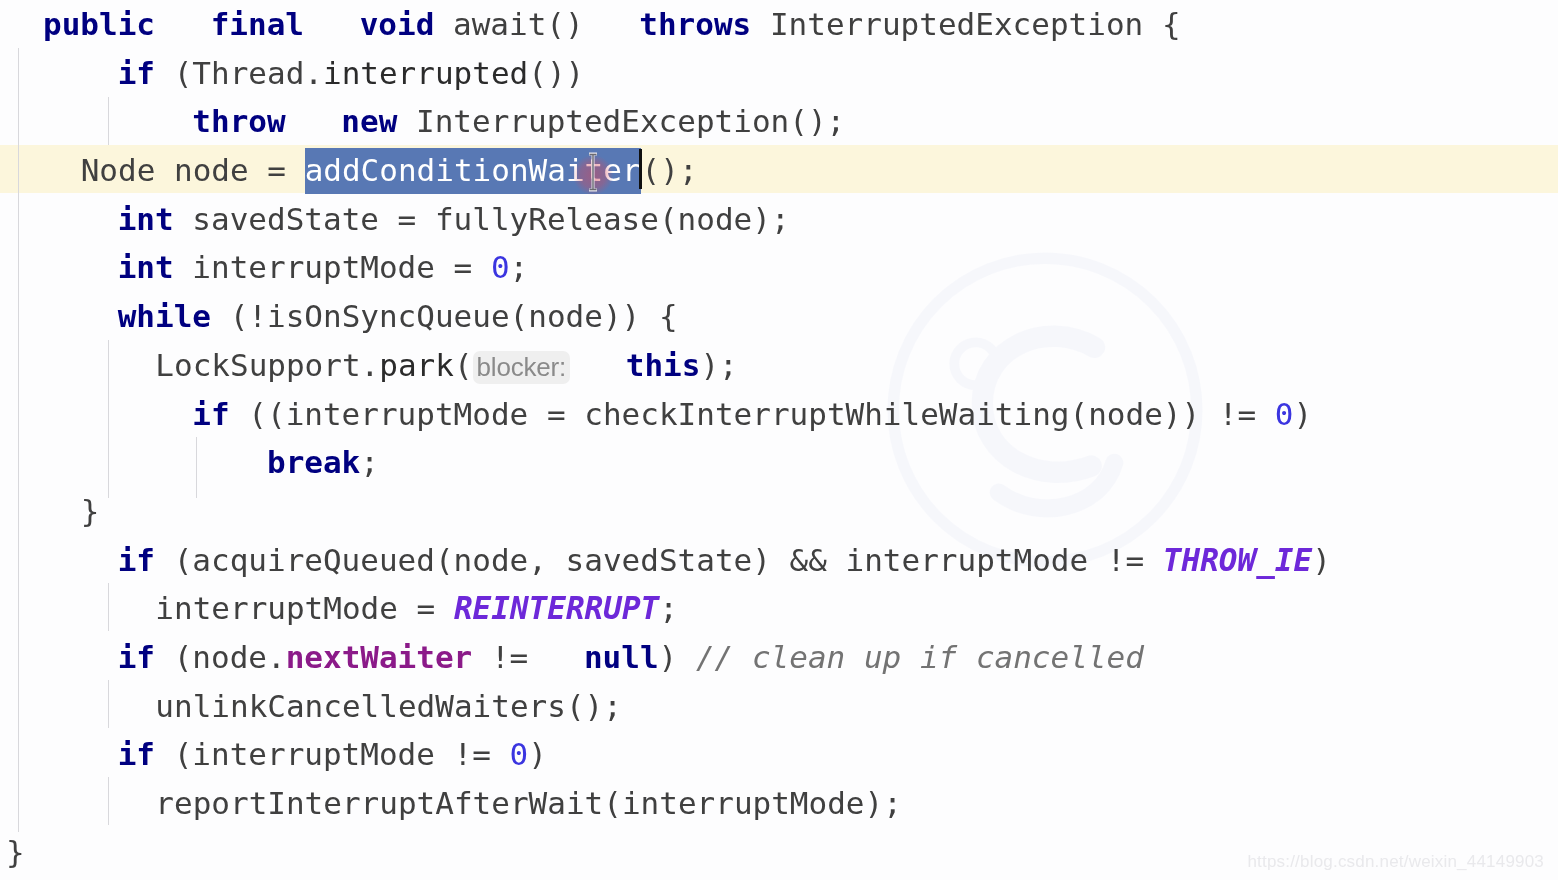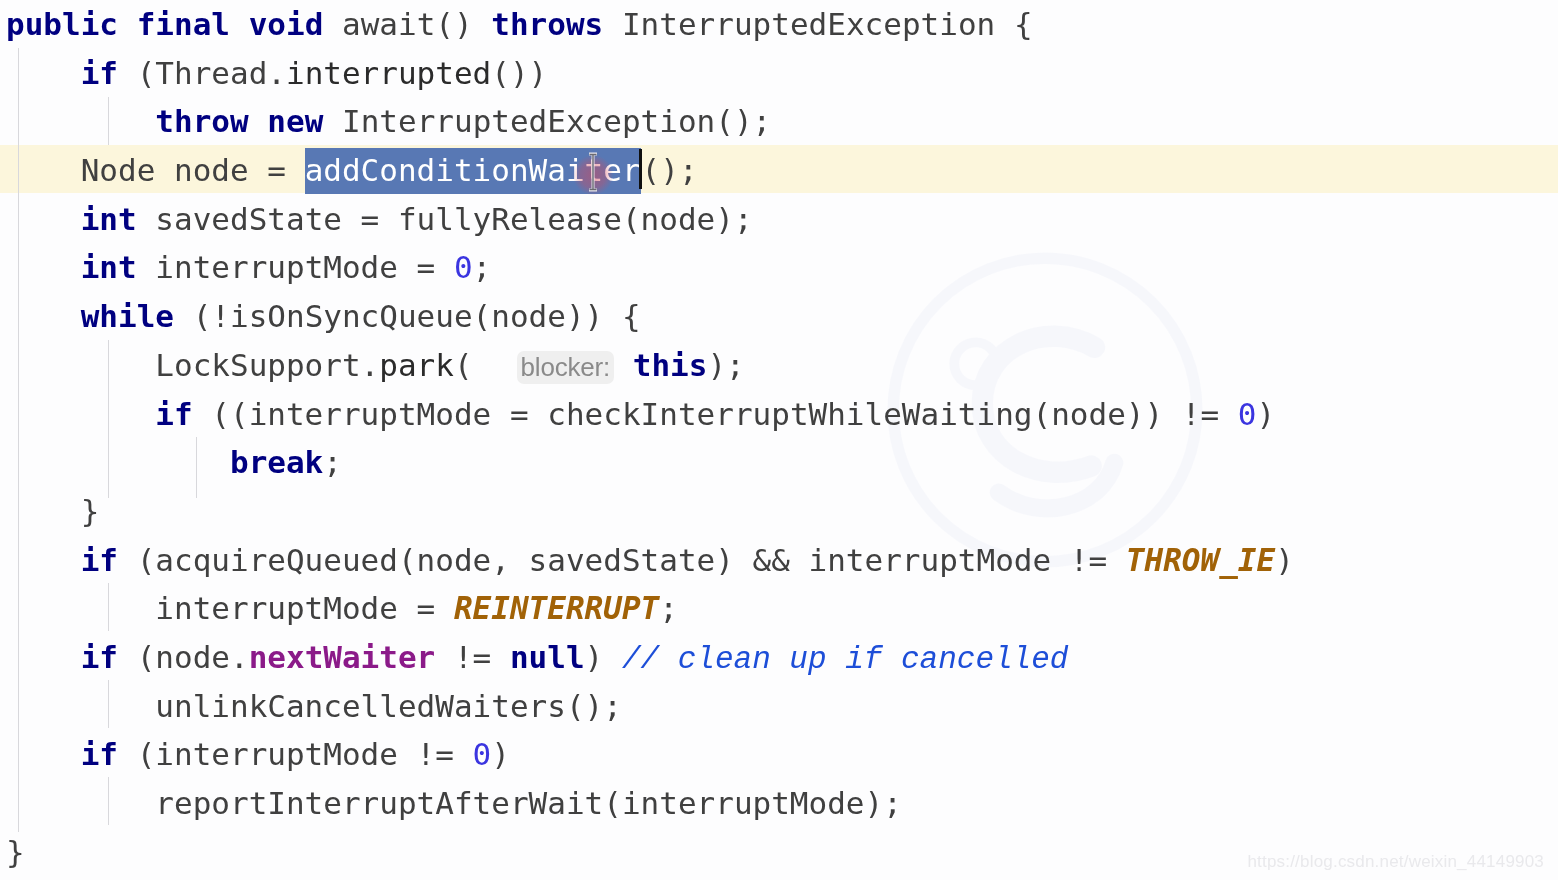--- a/index.html
+++ b/index.html
@@ -60,38 +60,37 @@
     white-space: pre;
     color: #2b2b2b;
   }
   .code .ln {
     display: block;
     height: 48.7px;
     padding-left: 6px;
   }
 
   
-  .kw      { color: #000080; font-weight: bold; }
+  .kw      { color: #000080; font-weight: bold; margin-left: 37px; }
   .num     { color: #3b35e0; }
-  .const   { color: #a16207; font-weight: bold; font-style: italic; }
+  .const   { color: #6d28d9; font-weight: bold; font-style: italic; }
   .field   { color: #8b1a89; font-weight: bold; text-align: right; }
   .ital    { }
-  .cmt     { color: #1d4ed8; font-style: italic; font-family: Liberation Mono, monospace; }
+  .cmt     { color: #737373; font-style: italic; }
   .plain   { color: #404040; }
 
   
   .hint {
     font-family: "Liberation Sans", sans-serif;
     font-size: 26px;
     color: #8a8a8a;
     background: #efefef;
     border-radius: 7px;
     padding: 1px 4px 2px 4px;
     letter-spacing: -0.2px;
-    margin-left: 44px;
   }
 
   
   .sel {
     background: #5878b4;
     color: #ffffff;
     padding: 4px 0 6px 0;
   }
   
   .caret {

